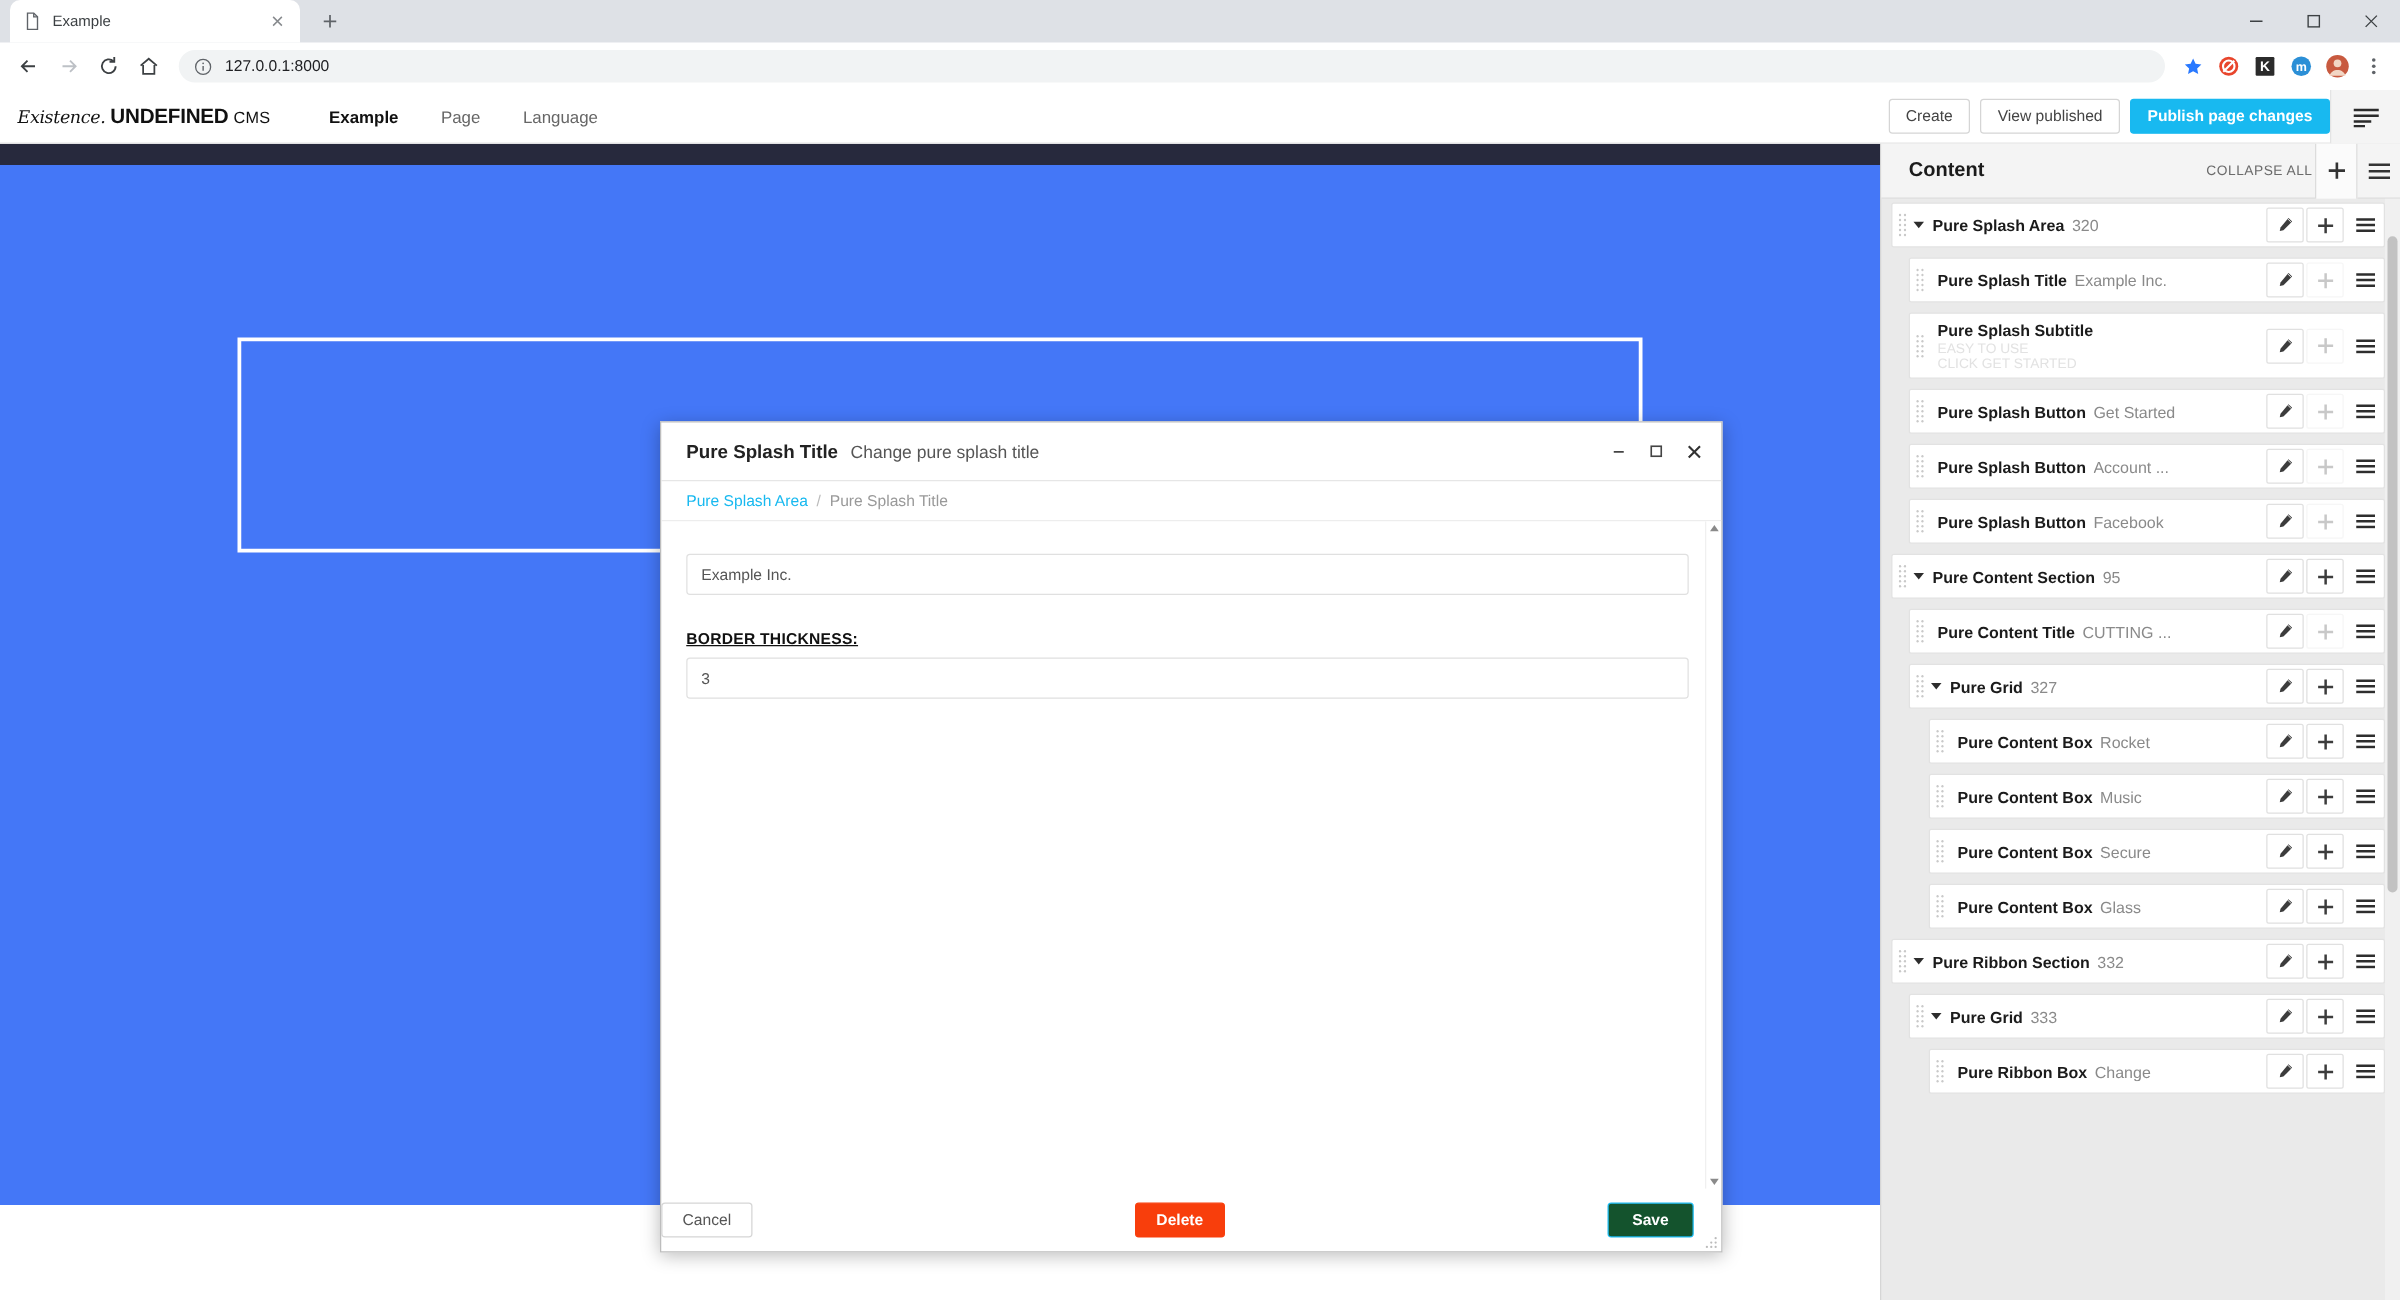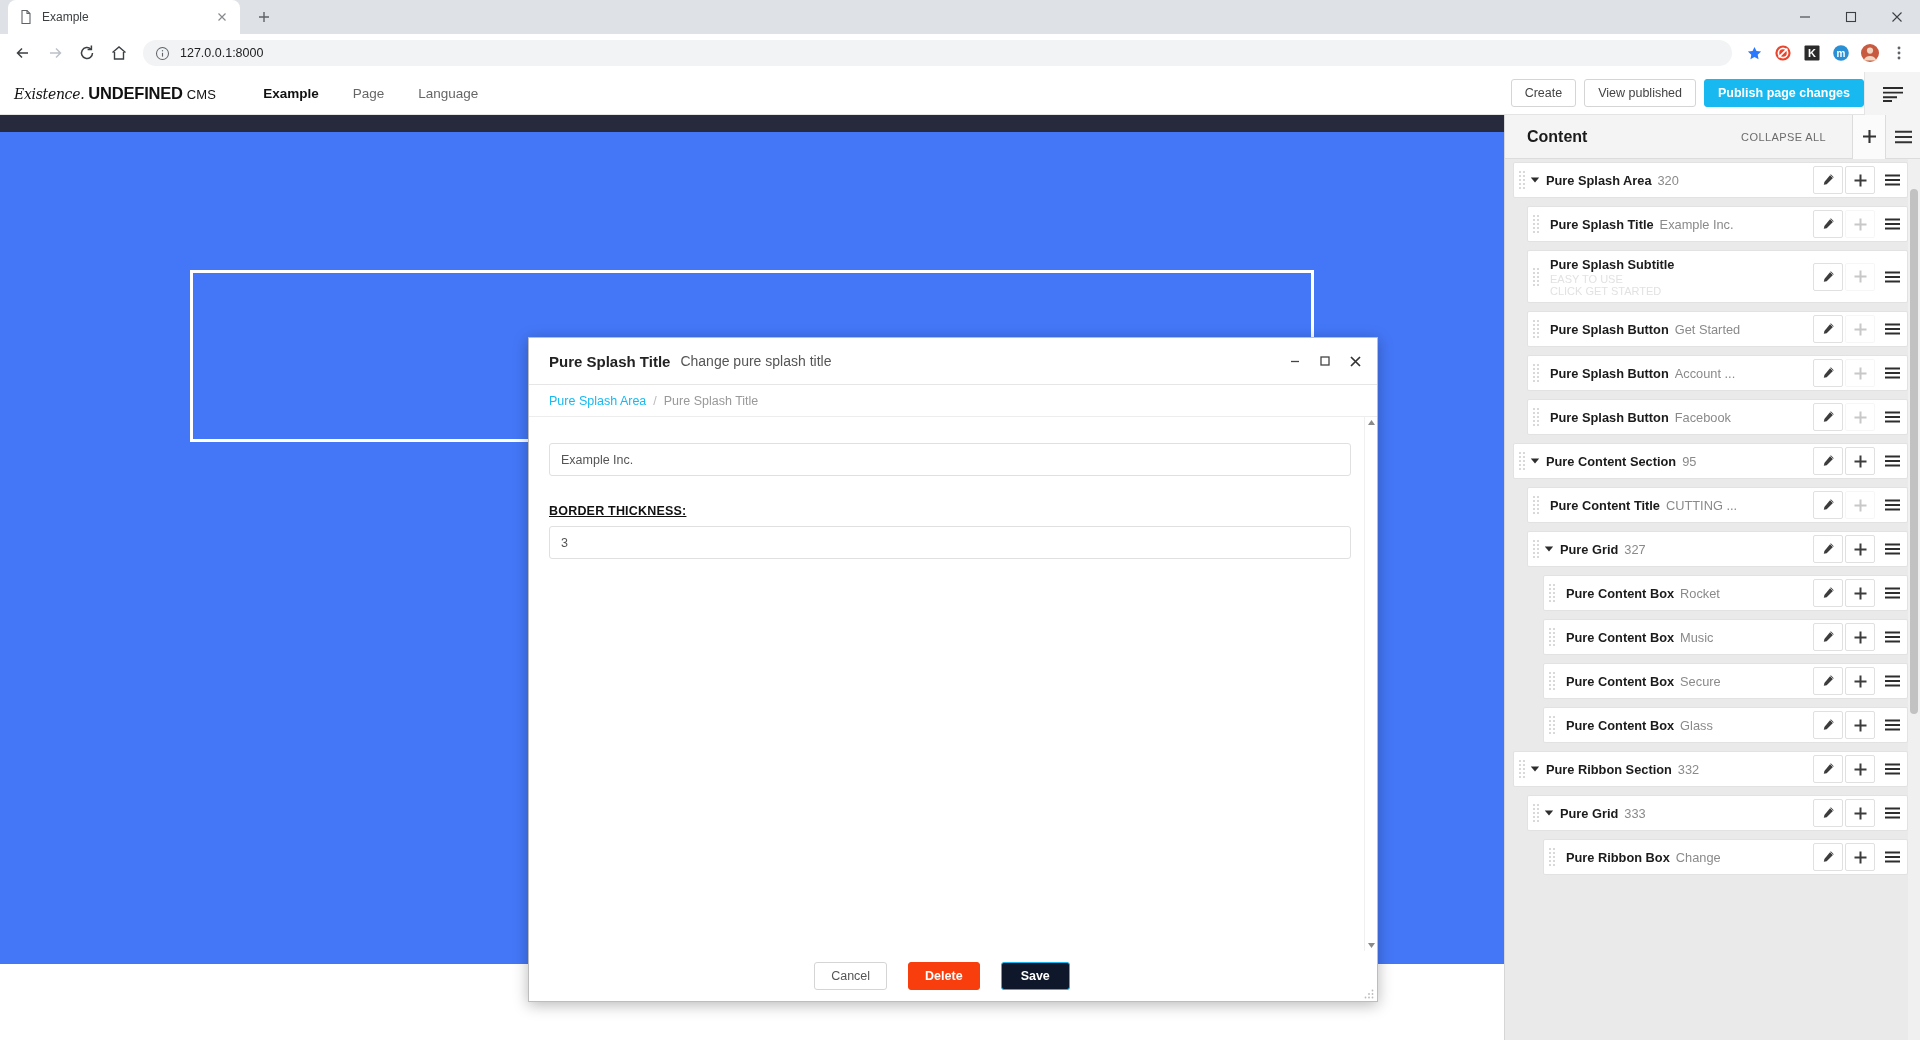--- a/index.html
+++ b/index.html
@@ -110,42 +110,42 @@
     font-family: "Liberation Sans", sans-serif; outline: none;
   }
   .modal-scrollbar {
     position: absolute; right: 0; top: 0; bottom: 0; width: 13px;
     background: #fff; border-left: 1px solid #f0f0f0;
     display: flex; flex-direction: column; align-items: center;
     justify-content: space-between; padding: 2px 0;
   }
   .sb-arrow { font-size: 8px; color: #7a7a7a; line-height: 1; }
   .modal-footer {
-    height: 50px; display: flex; align-items: center; justify-content: center;
+    height: 50px; display: flex; align-items: center; justify-content: space-between;
     gap: 21px; padding: 0 22px 0 0; flex: none; position: relative;
   }
   .btn-delete { background: #f83e0c; border-color: #f83e0c; color: #fff; font-weight: 700; padding: 7px 16px; }
-  .btn-save { background: #0f172a; border-color: #18b9f0; color: #fff; font-weight: 700; padding: 7px 19px; }
+  .btn-save { background: #14532d; border-color: #18b9f0; color: #fff; font-weight: 700; padding: 7px 19px; }
   .btn-cancel { padding: 7px 16px; color: #555; }
   .resize-grip {
     position: absolute; right: 3px; bottom: 2px; width: 10px; height: 10px;
   }
 
   
   #sidebar {
     width: 416px; background: #eaeaea; border-left: 1px solid #d6d6d6;
     display: flex; flex-direction: column; position: relative;
   }
   .sb-head {
     height: 44px; background: #f4f4f4; border-bottom: 1px solid #dcdcdc;
     display: flex; align-items: center; padding: 0 0 0 22px; flex: none;
   }
   .sb-head-title { font-size: 16px; font-weight: 700; color: #1b1b1b; }
   .sb-head-right { margin-left: auto; display: flex; align-items: center; height: 100%; }
-  .collapse-all { font-size: 11px; color: #6b6b6b; letter-spacing: .4px; margin-right: 26px; }
+  .collapse-all { font-size: 11px; color: #6b6b6b; letter-spacing: .4px; margin-right: 2px; }
   .sb-head-btn {
     width: 34px; height: 44px; display: flex; align-items: center; justify-content: center;
   }
   .sb-head-btn.boxed { border-left: 1px solid #dcdcdc; border-right: 1px solid #dcdcdc; background: #fbfbfb; }
 
   .tree { flex: 1; overflow: hidden; padding-top: 3px; }
   .tree-row {
     background: #fff; border: 1px solid #e2e2e2; border-radius: 2px;
     height: 36px; display: flex; align-items: center; margin: 0 12px 8px 0;
     position: relative;

